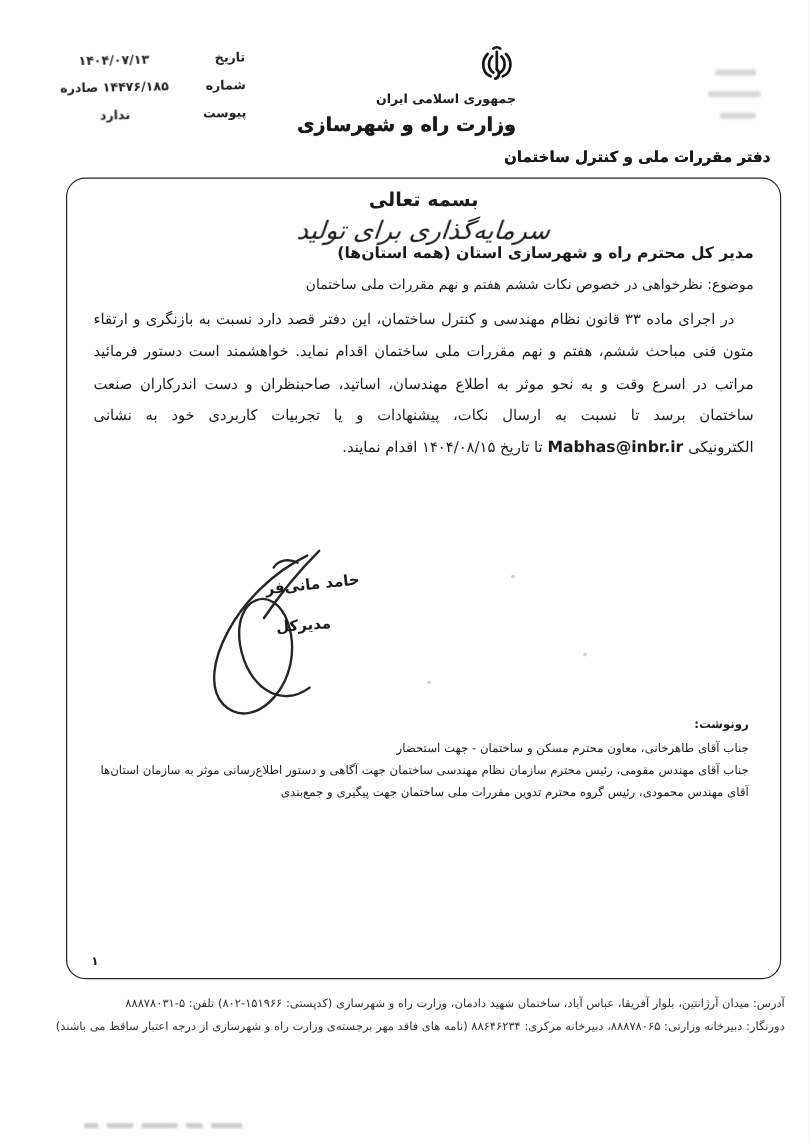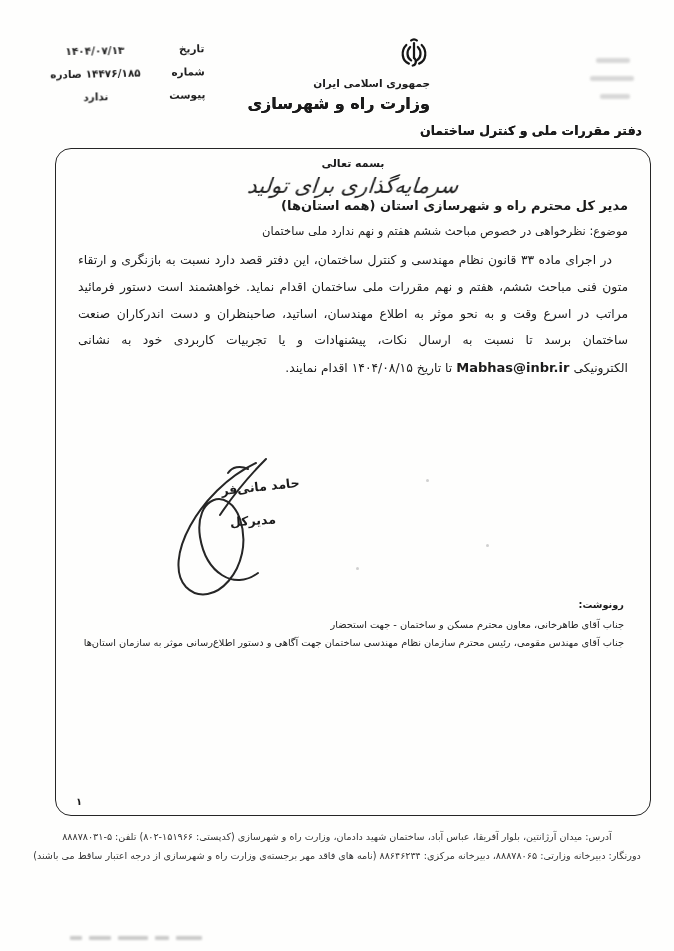--- a/index.html
+++ b/index.html
@@ -37,21 +37,21 @@
   .smudge.s1 { top:58px;  left:596px; width:34px; height:5px; }
   .smudge.s2 { top:76px;  left:590px; width:44px; height:5px; }
   .smudge.s3 { top:94px;  left:600px; width:30px; height:5px; }
 
   
   .letter-box {
     position:absolute; top:148px; left:55px; width:596px; height:668px;
     border:1.6px solid #262626; border-radius:16px;
     padding:8px 22px 0 22px;
   }
-  .besmele { text-align:center; font-size:11px; font-weight:bold; }
+  .besmele { text-align:center; font-size:16px; font-weight:bold; }
   .slogan {
     text-align:center; margin-top:4px;
     font-family:"DejaVu Serif", serif; font-style:italic;
     font-size:21px; transform:skewX(-6deg); filter:blur(.25px);
   }
   .recipient { font-size:13px; font-weight:bold; }
   .subject   { margin-top:11px; font-size:11.5px; }
   .salutation{ margin-top:13px; font-size:11.5px; }
   .body-par {
     margin-top:9px; font-size:12.3px; line-height:2.18;
@@ -70,21 +70,21 @@
   
   .cc { position:absolute; top:447px; right:26px; left:26px; font-size:9.8px; line-height:1.85; filter:blur(.15px); }
   .cc-label { font-weight:bold; margin-bottom:2px; }
   .cc-item  { white-space:nowrap; }
 
   .page-marker { position:absolute; bottom:8px; left:20px; font-size:10px; font-weight:bold; }
 
   
   .footer {
     position:absolute; top:827px; left:20px; right:20px;
-    text-align:center; font-size:9.6px; color:#343434; line-height:2.0;
+    text-align:right; font-size:9.6px; color:#343434; line-height:2.0;
     filter:blur(.25px);
   }
 
   
   .bottom-smudge { position:absolute; top:936px; left:52px; width:150px; height:6px; display:flex; gap:7px; filter:blur(.8px); opacity:.55; }
   .bottom-smudge i { display:block; height:4px; background:#9f9f9f; border-radius:1px; }
   .bottom-smudge i:nth-child(1){width:26px;} .bottom-smudge i:nth-child(2){width:14px;}
   .bottom-smudge i:nth-child(3){width:30px;} .bottom-smudge i:nth-child(4){width:22px;}
   .bottom-smudge i:nth-child(5){width:12px;}
 </style>
@@ -130,21 +130,21 @@
 
   <span class="smudge s1"></span>
   <span class="smudge s2"></span>
   <span class="smudge s3"></span>
 
   <div class="letter-box">
     <div class="besmele">بسمه تعالی</div>
     <div class="slogan">سرمایه‌گذاری برای تولید</div>
 
     <div class="recipient">مدیر کل محترم راه و شهرسازی استان (همه استان‌ها)</div>
-    <div class="subject">موضوع: نظرخواهی در خصوص مباحث ششم هفتم و نهم ندارد ملی ساختمان</div>
+    <div class="subject">موضوع: نظرخواهی در خصوص نکات ششم هفتم و نهم مقررات ملی ساختمان</div>
 
     <p class="body-par"><span>در اجرای ماده ۳۳ قانون نظام مهندسی و کنترل ساختمان، این دفتر قصد دارد نسبت به بازنگری و ارتقاء متون فنی مباحث ششم، هفتم و نهم مقررات ملی ساختمان اقدام نماید. خواهشمند است دستور فرمائید مراتب در اسرع وقت و به نحو موثر به اطلاع مهندسان، اساتید، صاحبنظران و دست اندرکاران صنعت ساختمان برسد تا نسبت به ارسال نکات، پیشنهادات و یا تجربیات کاربردی خود به نشانی الکترونیکی</span><bdi dir="ltr" class="email">Mabhas@inbr.ir</bdi><span>تا تاریخ ۱۴۰۴/۰۸/۱۵ اقدام نمایند.</span></p>
 
     <div class="signature">
       <svg width="200" height="160" viewBox="0 0 200 160">
         <g fill="none" stroke="#262626" stroke-width="2" stroke-linecap="round">
           <path d="M128 14 C70 42 34 112 58 138 C84 164 128 118 112 70 C100 36 66 48 72 88 C78 124 106 142 130 124"></path>
           <path d="M138 10 C120 28 104 48 92 66"></path>
           <path d="M120 20 C112 16 104 18 100 24"></path>
         </g>
@@ -154,20 +154,21 @@
     </div>
 
     <span class="noise-dot" style="top:330px; left:370px;"></span>
     <span class="noise-dot" style="top:395px; left:430px;"></span>
     <span class="noise-dot" style="top:418px; left:300px;"></span>
 
     <div class="cc">
       <div class="cc-label">رونوشت:</div>
       <div class="cc-item">جناب آقای طاهرخانی، معاون محترم مسکن و ساختمان - جهت استحضار</div>
       <div class="cc-item">جناب آقای مهندس مقومی، رئیس محترم سازمان نظام مهندسی ساختمان جهت آگاهی و دستور اطلاع‌رسانی موثر به سازمان استان‌ها</div>
+      <div class="cc-item">آقای مهندس محمودی، رئیس گروه محترم تدوین مقررات ملی ساختمان جهت پیگیری و جمع‌بندی</div>
     </div>
 
     <span class="page-marker">۱</span>
   </div>
 
   <div class="footer">
     <div>آدرس: میدان آرژانتین، بلوار آفریقا، عباس آباد، ساختمان شهید دادمان، وزارت راه و شهرسازی (کدپستی: ۱۵۱۹۶۶-۸۰۲) تلفن: ۵-۸۸۸۷۸۰۳۱</div>
     <div>دورنگار: دبیرخانه وزارتی: ۸۸۸۷۸۰۶۵، دبیرخانه مرکزی: ۸۸۶۴۶۲۳۴ (نامه های فاقد مهر برجسته‌ی وزارت راه و شهرسازی از درجه اعتبار ساقط می باشند)</div>
   </div>
 

